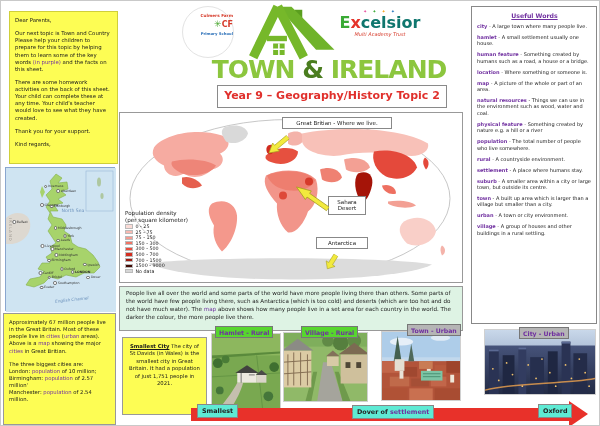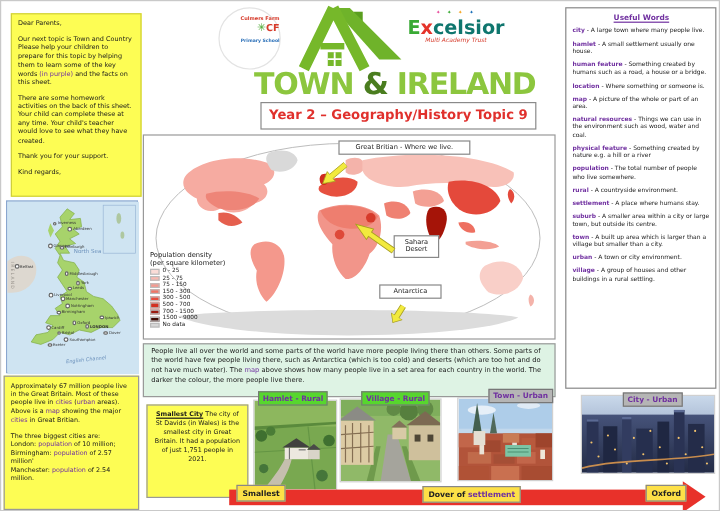--- a/index.html
+++ b/index.html
@@ -92,21 +92,21 @@
   .plabel.green { background:#57d62e; }
   .plabel.gray { background:#b5b5b5; }
   #label-hamlet { left:214px; top:325px; }
   #label-village { left:300px; top:325px; }
   #label-town { left:406px; top:323px; }
   #label-city { left:518px; top:326px; }
 
   
   #scale-bar .bar { position:absolute; left:190px; top:407px; width:380px; height:13px; background:#e8312a; }
   #scale-bar .arrowhead { position:absolute; left:568px; top:400px; width:0; height:0; border-left:19px solid #e8312a; border-top:13px solid transparent; border-bottom:13px solid transparent; }
-  .bar-label { position:absolute; background:#fde047; border:1px solid #888; font-size:6.4px; font-weight:bold; color:#222; padding:2px 4px; white-space:nowrap; }
+  .bar-label { position:absolute; background:#5eead4; border:1px solid #888; font-size:6.4px; font-weight:bold; color:#222; padding:2px 4px; white-space:nowrap; }
   #bl-small { left:196px; top:403px; }
   #bl-size { left:351px; top:404px; }
   #bl-large { left:537px; top:403px; }
 </style>
 </head>
 <body>
 
 <div id="sheet">
 
   <div id="letter-box" class="abs">
@@ -136,21 +136,21 @@
     <div class="stars"><span style="color:#e84a9b">✦</span> <span style="color:#3aaa35">✦</span> <span style="color:#f5a623">✦</span> <span style="color:#1d71b8">✦</span></div>
     <div class="name"><span class="e">E</span><span class="x">x</span><span class="rest">celsior</span></div>
     <div class="tagline">Multi Academy Trust</div>
   </div>
 
   <div id="main-title" class="abs">
     <span class="t-green">TOWN</span><span class="t-amp"> &amp; </span><span class="t-green">IRELAND</span>
   </div>
 
   <div id="year-box" class="abs">
-    <span>Year 2 – Geography/History Topic 9</span>
+    <span>Year 9 – Geography/History Topic 2</span>
   </div>
 
   <div id="useful-words" class="abs">
     <div class="uw-title">Useful Words</div>
     <div>
 
         <div class="uw-entry"><span class="uw-term">city</span> <span class="uw-def">- A large town where many people live.</span></div>
 
         <div class="uw-entry"><span class="uw-term">hamlet</span> <span class="uw-def">- A small settlement usually one house.</span></div>
 

